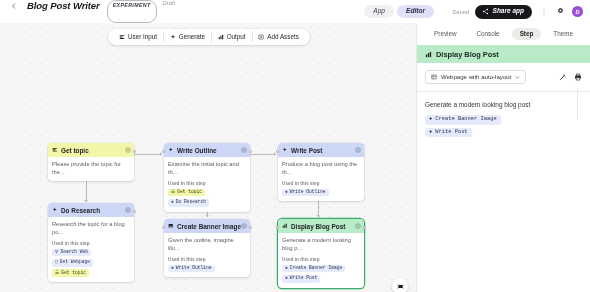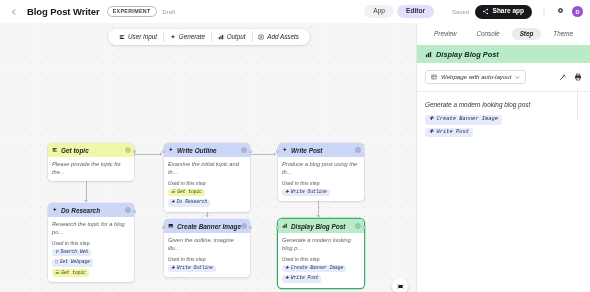--- a/index.html
+++ b/index.html
@@ -9,24 +9,24 @@
     background: #ffffff;
     color: #1b1b1f;
     font-size: 7px;
     -webkit-font-smoothing: antialiased;
   }
   .app { position: relative; width: 590px; height: 292px; display: flex; flex-direction: column; }
 
   
   .topbar {
     height: 23px; flex: 0 0 23px;
-    display: flex; align-items: center;
+    display: flex; 
     padding: 0 7px 0 8px;
     background: #fff;
-    position: relative; z-index: 5;
+    position: relative; z-index: 5; font-style: italic;
   }
   .back-arrow {
     width: 12px; height: 12px; display: flex; align-items: center; justify-content: center;
     color: #44464c; font-size: 9px; line-height: 1; cursor: pointer;
   }
   .app-title { font-size: 9.5px; font-weight: bold; letter-spacing: -0.1px; margin-left: 7px; color: #16171a; }
   .badge-exp {
     margin-left: 7px; border: 0.8px solid #b9bbc2; border-radius: 9px;
     padding: 1.5px 5px 1.5px 5px; font-size: 5.3px; letter-spacing: 0.35px;
     color: #3d3f45; font-weight: bold; line-height: 1;
@@ -49,21 +49,21 @@
     line-height: 1;
   }
   .icon-btn { width: 11px; height: 11px; display: flex; align-items: center; justify-content: center; cursor: pointer; color: #3c3e44; }
   .avatar {
     width: 11px; height: 11px; border-radius: 50%;
     background: #9a4fd6; color: #fff; font-size: 5.6px; font-weight: bold;
     display: flex; align-items: center; justify-content: center; cursor: pointer;
   }
 
   
-  .body { flex: 1; display: flex; min-height: 0; font-style: italic; }
+  .body { flex: 1; display: flex; min-height: 0; }
 
   
   .canvas {
     position: relative; width: 416px; flex: 0 0 416px;
     background: #f6f6f7; overflow: hidden;
   }
   .canvas::before {
     content: ""; position: absolute; inset: 0;
     background-image: radial-gradient(#d9d9dc 0.55px, transparent 0.55px);
     background-size: 9px 9px;

